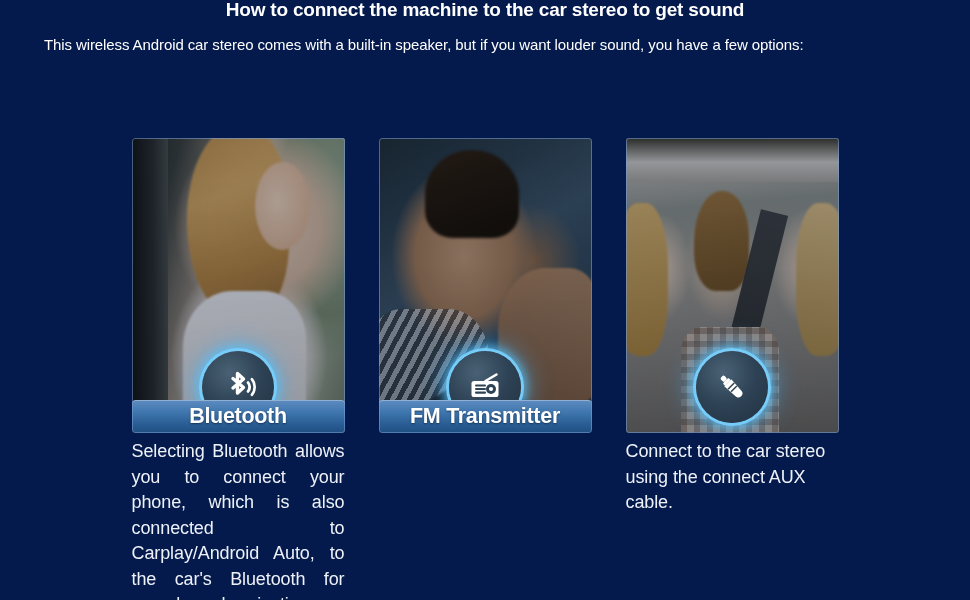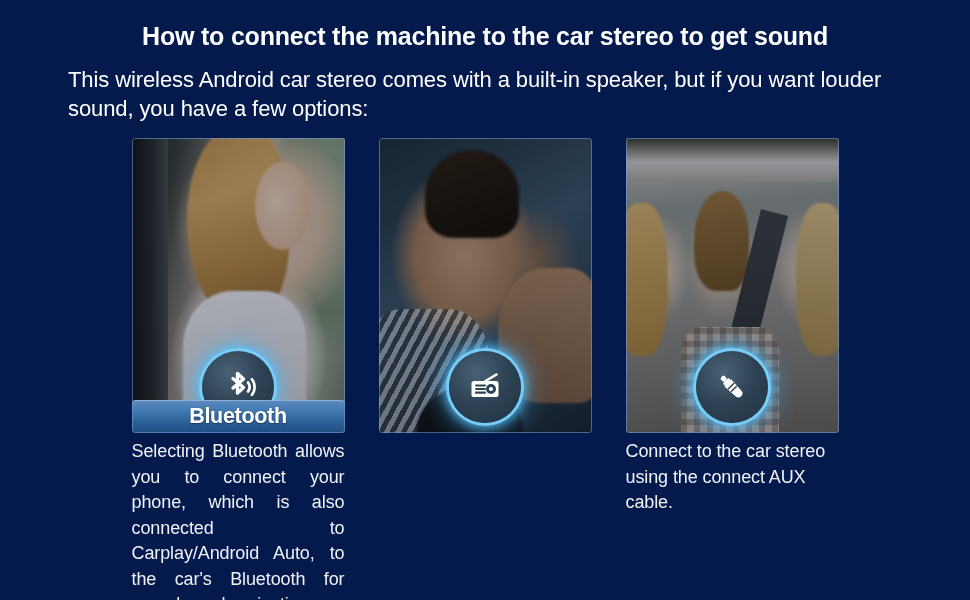--- a/index.html
+++ b/index.html
@@ -11,31 +11,30 @@
     overflow:hidden;
     position:relative;
   }
 
   .page { width:970px; height:600px; position:relative; }
 
   
   .title {
     text-align:center;
     color:#ffffff;
-    font-size:25px;
+    font-size:19px;
     font-weight:bold;
     letter-spacing:-0.2px;
-    padding-top:23px;
     line-height:1.1;
   }
   .subtitle {
     color:#ffffff;
-    font-size:22px;
+    font-size:15px;
     line-height:1.32;
-    padding:14px 46px 0 68px;
+    padding:14px 46px 0 44px;
     letter-spacing:-0.1px;
   }
 
   
   .cards {
     position:absolute;
     top:138px; left:0;
     width:970px;
     display:flex;
     justify-content:center;
@@ -256,20 +255,23 @@
             <path d="M20.5 14 L31.5 7.5" stroke="#ffffff" stroke-width="2.6" stroke-linecap="round"></path>
             <rect x="6.5" y="14" width="27" height="16" rx="2.6" fill="#ffffff"></rect>
             <circle cx="26" cy="22" r="5" fill="#2d4254"></circle>
             <circle cx="26" cy="22" r="2.1" fill="#ffffff"></circle>
             <rect x="10" y="17.4" width="11" height="2.1" rx="1" fill="#2d4254"></rect>
             <rect x="10" y="21" width="11" height="2.1" rx="1" fill="#2d4254"></rect>
             <rect x="10" y="24.6" width="11" height="2.1" rx="1" fill="#2d4254"></rect>
           </svg>
         </div>
 
+        <div class="label">
+          <span>FM Transmitter</span>
+        </div>
         <div class="border"></div>
       </div>
     </div>
 
     <div class="card">
       <div class="photo p3">
         <div class="bg"></div>
         <div class="roof"></div>
         <div class="h1"></div>
         <div class="h2"></div>

